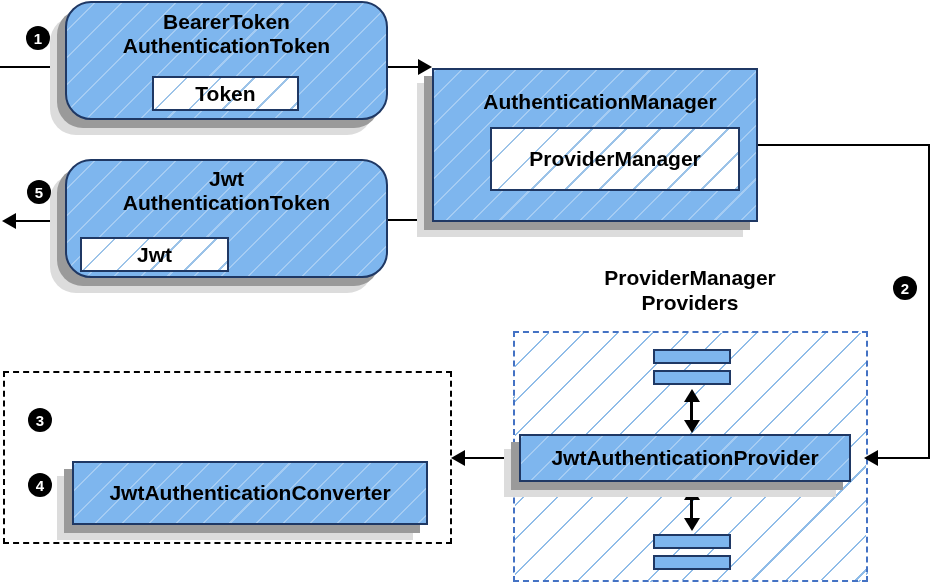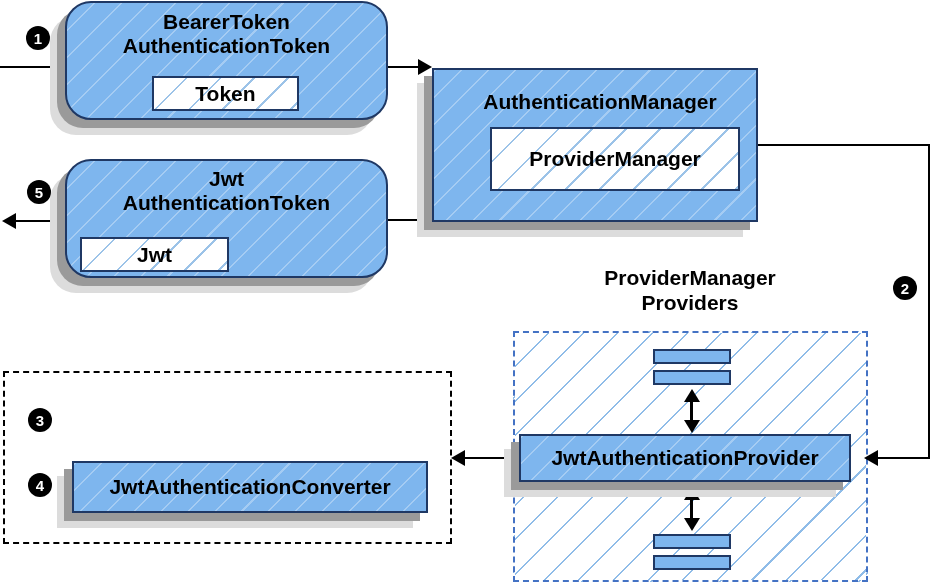--- a/index.html
+++ b/index.html
@@ -147,21 +147,21 @@
   </div>
 
   <div class="prov-label">
     <div>ProviderManager</div>
     <div>Providers</div>
   </div>
 
   <div class="node label-node" style="left:519px; top:434px; width:332px; height:48px;">JwtAuthenticationProvider</div>
 
 
-  <div class="node label-node" style="left:72px; top:461px; width:356px; height:52px;">JwtAuthenticationConverter</div>
+  <div class="node label-node" style="left:72px; top:461px; width:356px; height:64px;">JwtAuthenticationConverter</div>
 
   <div class="badge" style="left:26px; top:26px;">1</div>
   <div class="badge" style="left:893px; top:276px;">2</div>
   <div class="badge" style="left:28px; top:408px;">3</div>
   <div class="badge" style="left:28px; top:473px;">4</div>
   <div class="badge" style="left:27px; top:180px;">5</div>
 
 </div>
 
 </body></html>

